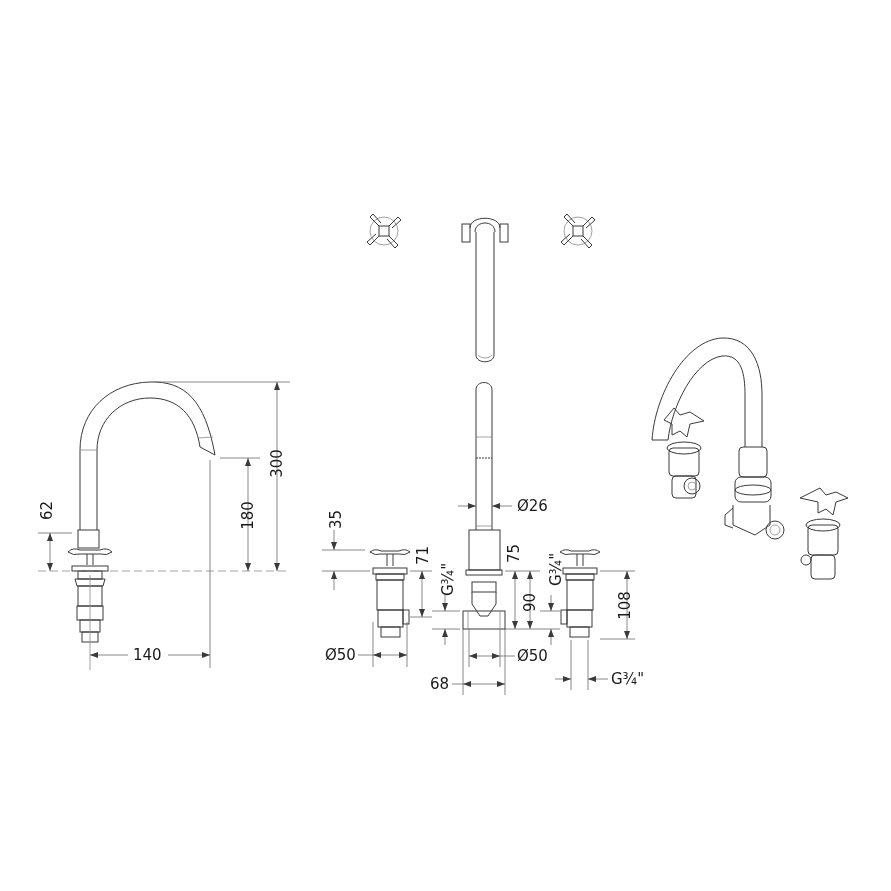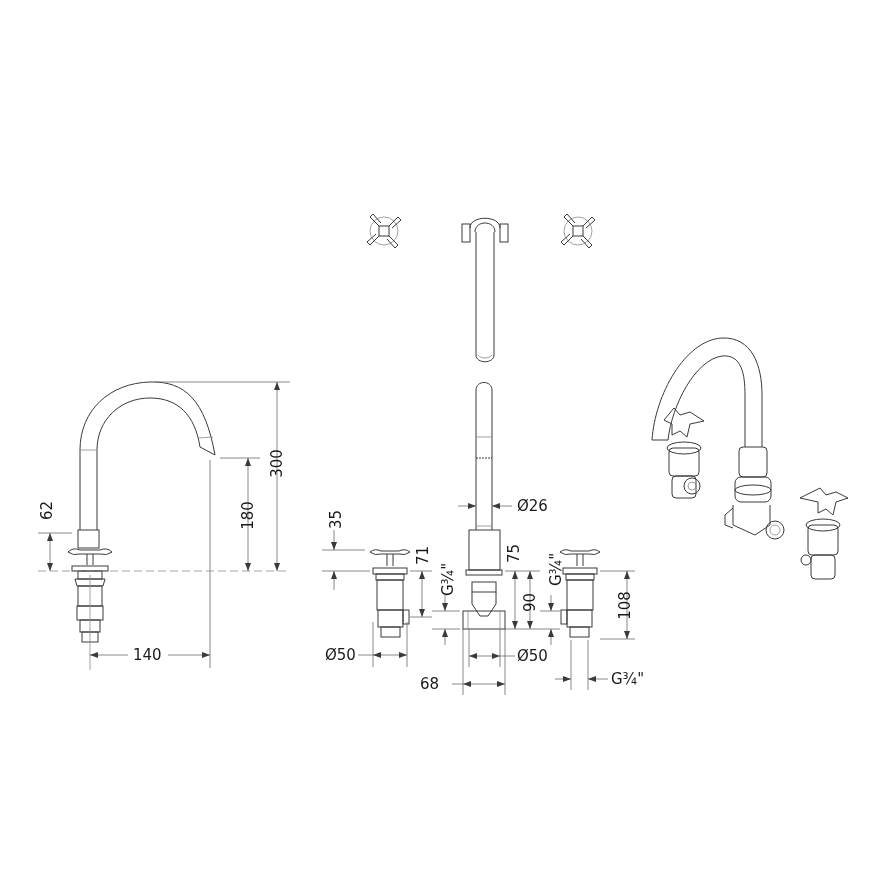--- a/index.html
+++ b/index.html
@@ -233,15 +233,15 @@
 <span class="lbl rot" style="left:327px;top:512px;">35</span>
 <span class="lbl rot" style="left:414px;top:548px;">71</span>
 <span class="lbl rot" style="left:432px;top:572px;">G¾"</span>
 <span class="lbl" style="left:517px;top:499px;">Ø26</span>
 <span class="lbl rot" style="left:505px;top:546px;">75</span>
 <span class="lbl rot" style="left:521px;top:595px;">90</span>
 <span class="lbl rot" style="left:540px;top:562px;">G¾"</span>
 <span class="lbl rot" style="left:611px;top:598px;">108</span>
 <span class="lbl" style="left:325px;top:648px;">Ø50</span>
 <span class="lbl" style="left:517px;top:649px;">Ø50</span>
-<span class="lbl" style="left:420px;top:677px;">68</span>
+<span class="lbl" style="left:430px;top:677px;">68</span>
 <span class="lbl" style="left:611px;top:672px;">G¾"</span>
 </div>
 
 </body></html>

